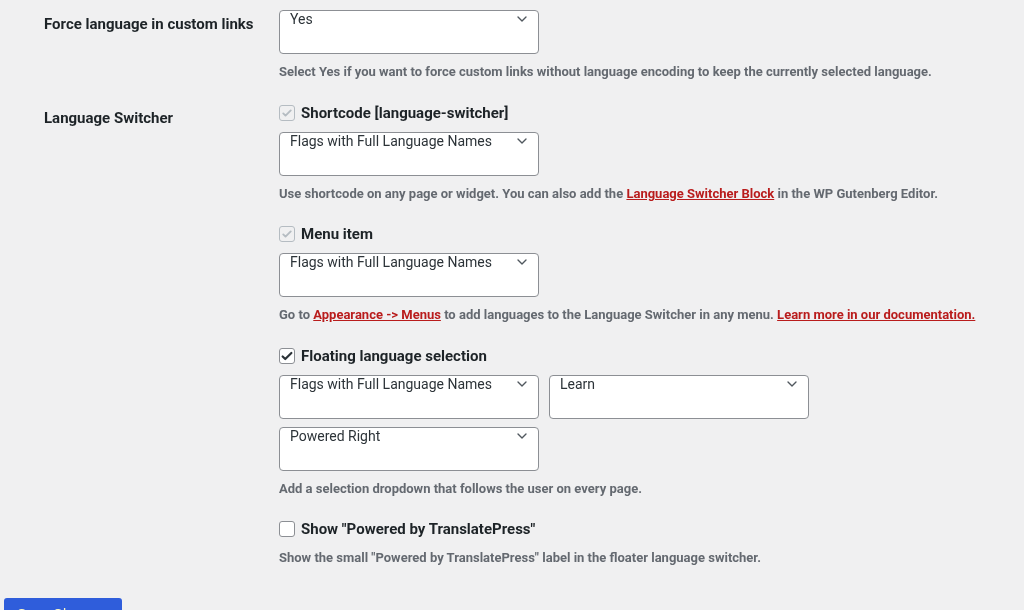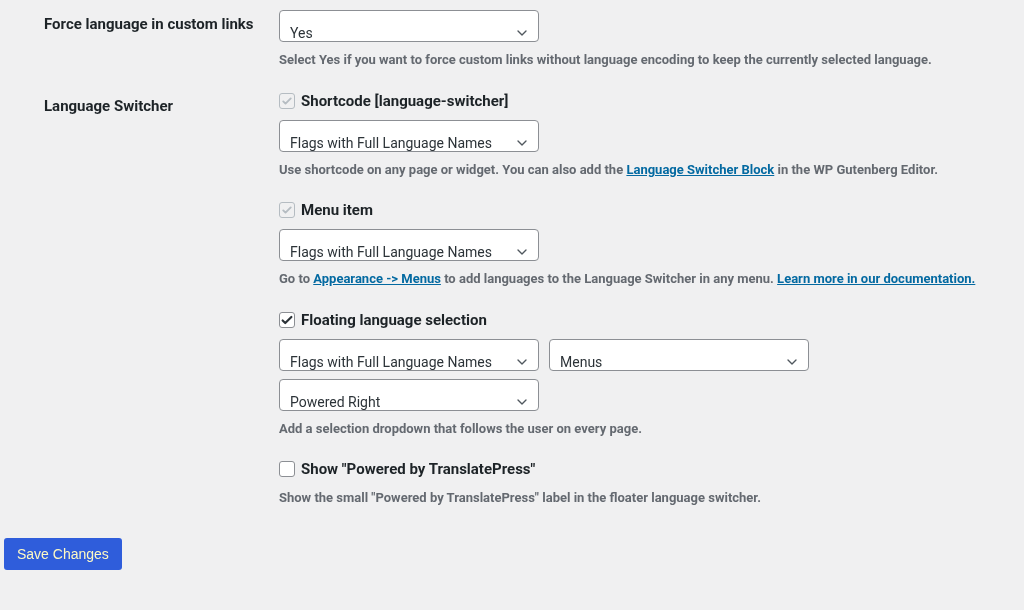--- a/index.html
+++ b/index.html
@@ -34,23 +34,23 @@
   }
   table.form-table td {
     vertical-align: top;
     padding: 6px 0 16px 0;
   }
   .field-block { margin-bottom: 22px; }
   .field-block:last-child { margin-bottom: 0; }
 
   .select {
     display: inline-flex;
-    align-items: flex-end;
+    align-items: flex-start;
     justify-content: space-between;
-    height: 32px;
+    height: 44px;
     min-width: 260px;
     padding: 0 8px 0 10px;
     background: #fff;
     border: 1px solid #8c8f94;
     border-radius: 4px;
     font-size: 14px;
     color: #2c3338;
     cursor: pointer;
   }
   .select .chev {
@@ -61,21 +61,21 @@
   .select .chev svg { width: 16px; height: 16px; }
 
   .description {
     margin: 8px 0 0 0;
     color: #646970;
     font-size: 13px;
     line-height: 1.5;
     font-weight: bold;
   }
   .description a {
-    color: #0369a1;
+    color: #b91c1c;
     text-decoration: underline;
     text-align: right;
   }
 
   .chk-row {
     display: flex;
     align-items: center;
     gap: 6px;
     margin-bottom: 10px;
   }
@@ -217,21 +217,21 @@
           <div class="select-row">
             <div class="select" style="min-width:260px;">
               <span>Flags with Full Language Names</span>
               <span class="chev">
                 <svg viewBox="0 0 24 24">
                       <path d="M6 9l6 6 6-6" fill="none" stroke="#50575e" stroke-width="2" stroke-linecap="round" stroke-linejoin="round"></path>
                     </svg>
               </span>
             </div>
             <div class="select" style="min-width:260px;">
-              <span>Menus</span>
+              <span>Learn</span>
               <span class="chev">
                 <svg viewBox="0 0 24 24">
                       <path d="M6 9l6 6 6-6" fill="none" stroke="#50575e" stroke-width="2" stroke-linecap="round" stroke-linejoin="round"></path>
                     </svg>
               </span>
             </div>
           </div>
           <div class="select-row">
             <div class="select" style="min-width:260px;">
               <span>Powered Right</span>

